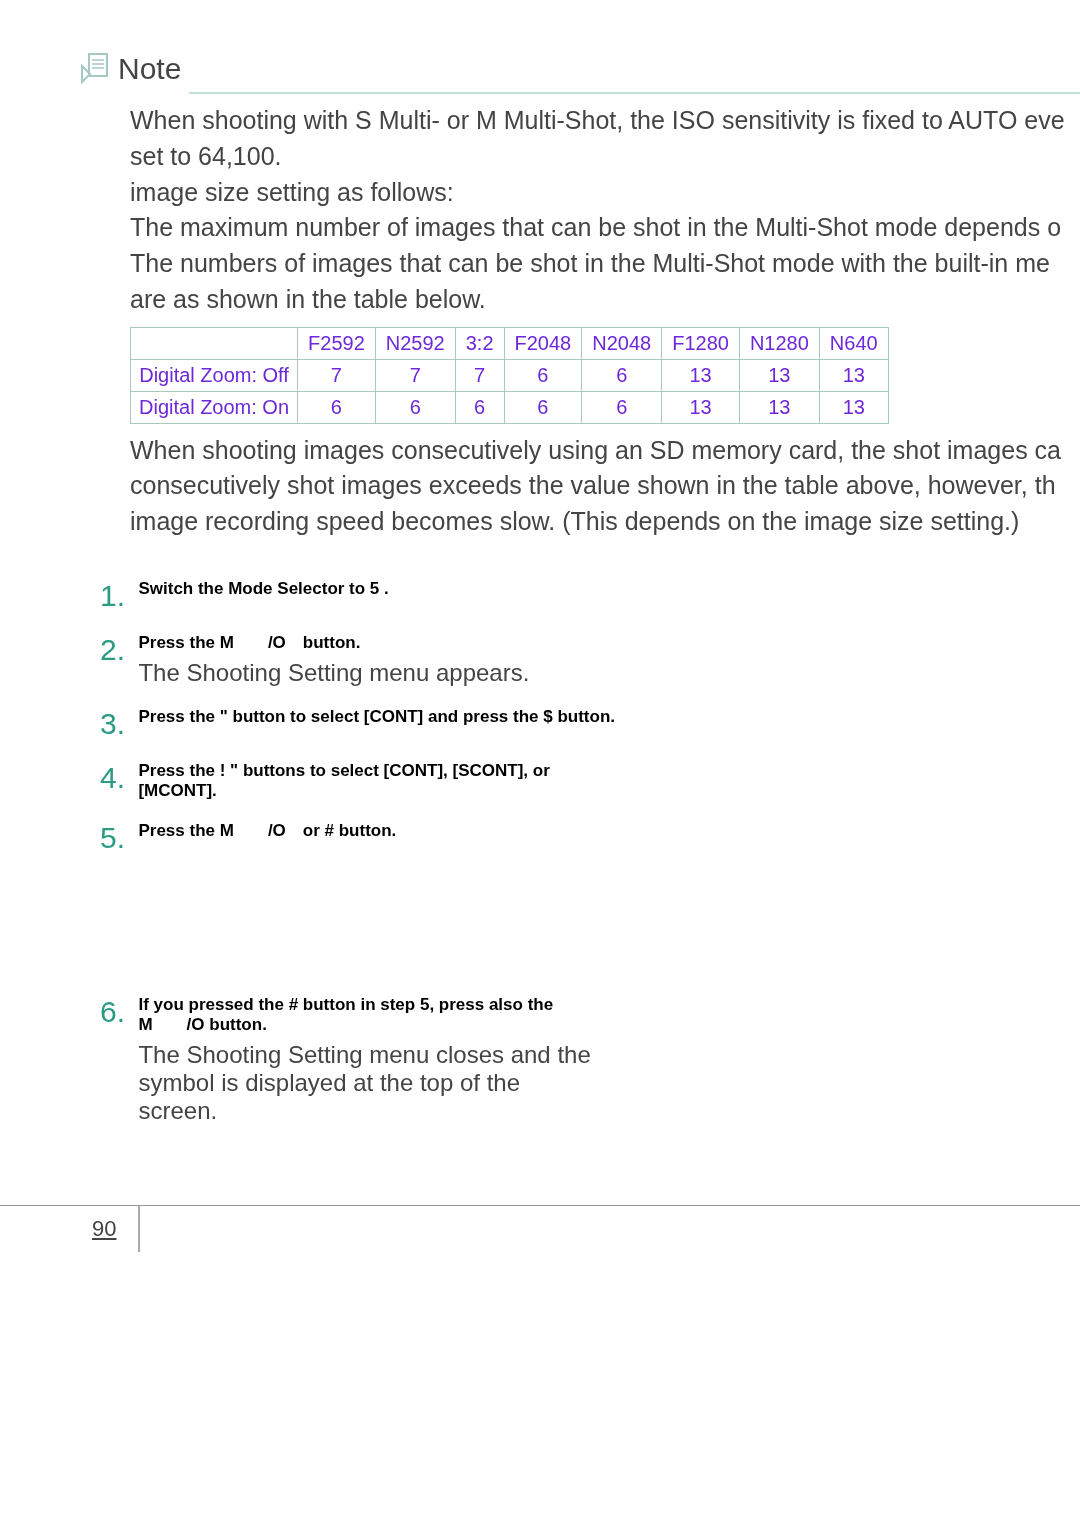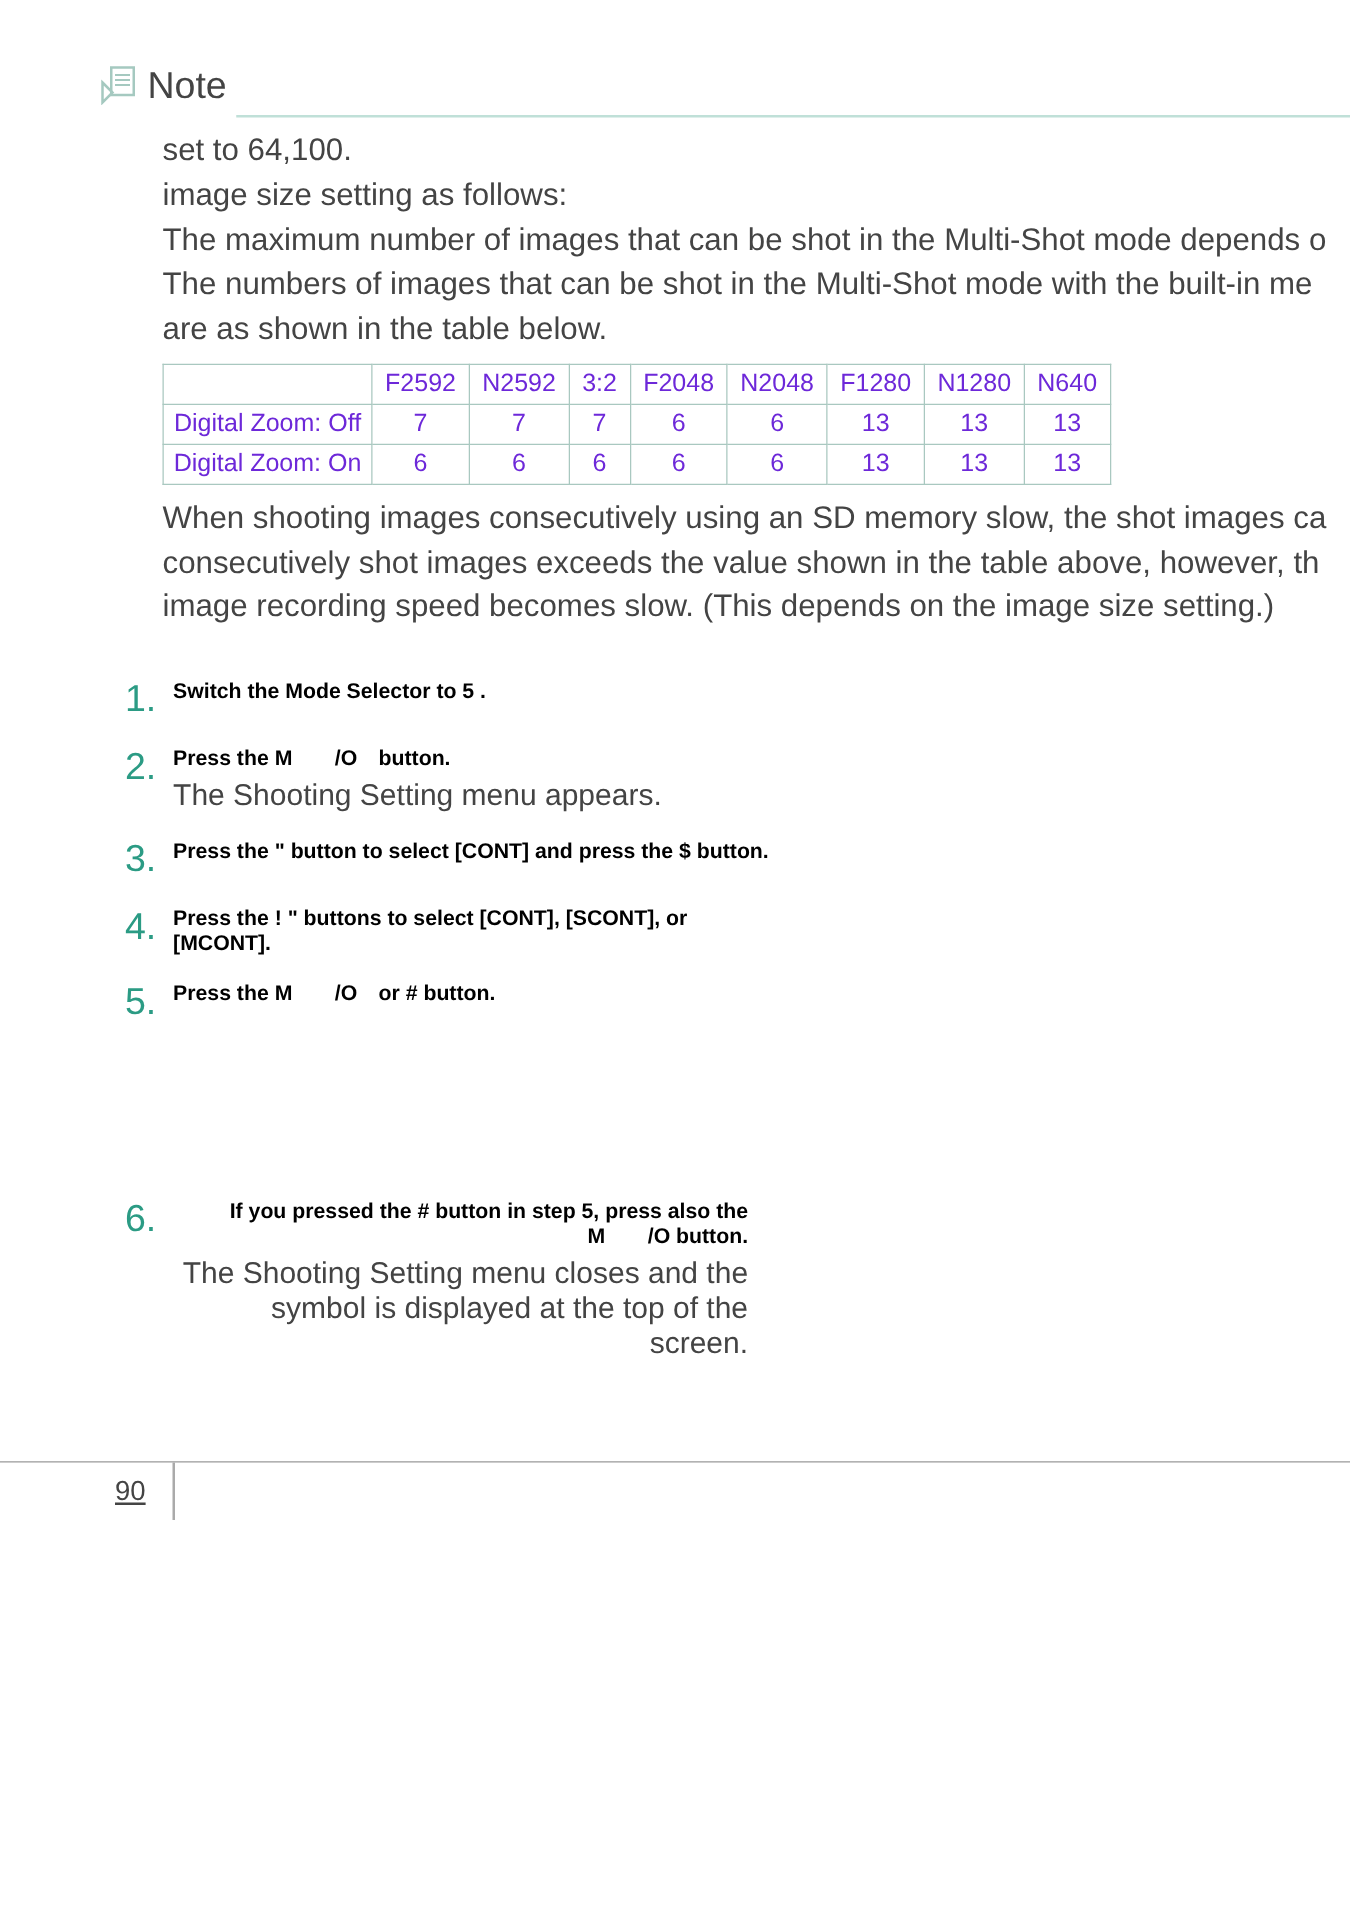--- a/index.html
+++ b/index.html
@@ -40,20 +40,21 @@
         <line x1="12" y1="12" x2="24" y2="12" stroke="#a5c9c0" stroke-width="1.5"></line>
         <line x1="12" y1="16" x2="24" y2="16" stroke="#a5c9c0" stroke-width="1.5"></line>
         <path d="M2 14 L10 22 L2 30 Z" fill="none" stroke="#a5c9c0" stroke-width="2"></path>
       </svg>
     </span>
     <span class="note-title">Note</span>
     <span class="note-underline"></span>
   </div>
 
   <div class="note-body">
+    <p>When shooting with S Multi- or M Multi-Shot, the ISO sensitivity is fixed to AUTO eve</p>
     <p>set to 64,100.</p>
     <p>image size setting as follows:</p>
     <p>The maximum number of images that can be shot in the Multi-Shot mode depends o</p>
     <p>The numbers of images that can be shot in the Multi-Shot mode with the built-in me</p>
     <p>are as shown in the table below.</p>
 
     <table class="data">
       <tbody>
           <tr>
         <td></td>
@@ -84,21 +85,21 @@
         <td>6</td>
         <td>6</td>
         <td>6</td>
         <td>13</td>
         <td>13</td>
         <td>13</td>
       </tr>
     </tbody>
       </table>
 
-    <p>When shooting images consecutively using an SD memory slow, the shot images ca</p>
+    <p>When shooting images consecutively using an SD memory card, the shot images ca</p>
     <p>consecutively shot images exceeds the value shown in the table above, however, th</p>
     <p>image recording speed becomes slow. (This depends on the image size setting.)</p>
   </div>
 
   <ol class="steps">
     <li>
       <span class="step-num">1.</span>
       <span class="step-text"><span class="bold">Switch the Mode Selector to 5 .</span></span>
     </li>
     <li>
@@ -120,21 +121,21 @@
       <span class="step-num">5.</span>
       <span class="step-text"><span class="bold">Press the M  /O or #  button.</span></span>
     </li>
   </ol>
 
   <div class="gap"></div>
 
   <ol class="steps" style="margin-top:0;">
     <li>
       <span class="step-num">6.</span>
-      <span class="step-text" style="max-width:460px;text-align:right;">
+      <span class="step-text" style="max-width:460px;">
         <span class="bold">If you pressed the #  button in step 5, press also the M  /O button.</span>
         <div class="desc">The Shooting Setting menu closes and the symbol is displayed at the top of the screen.</div>
       </span>
     </li>
   </ol>
 
 </div>
 
 <div class="page-footer">
   <div style="height:1px;background:#999;width:100%;"></div>

